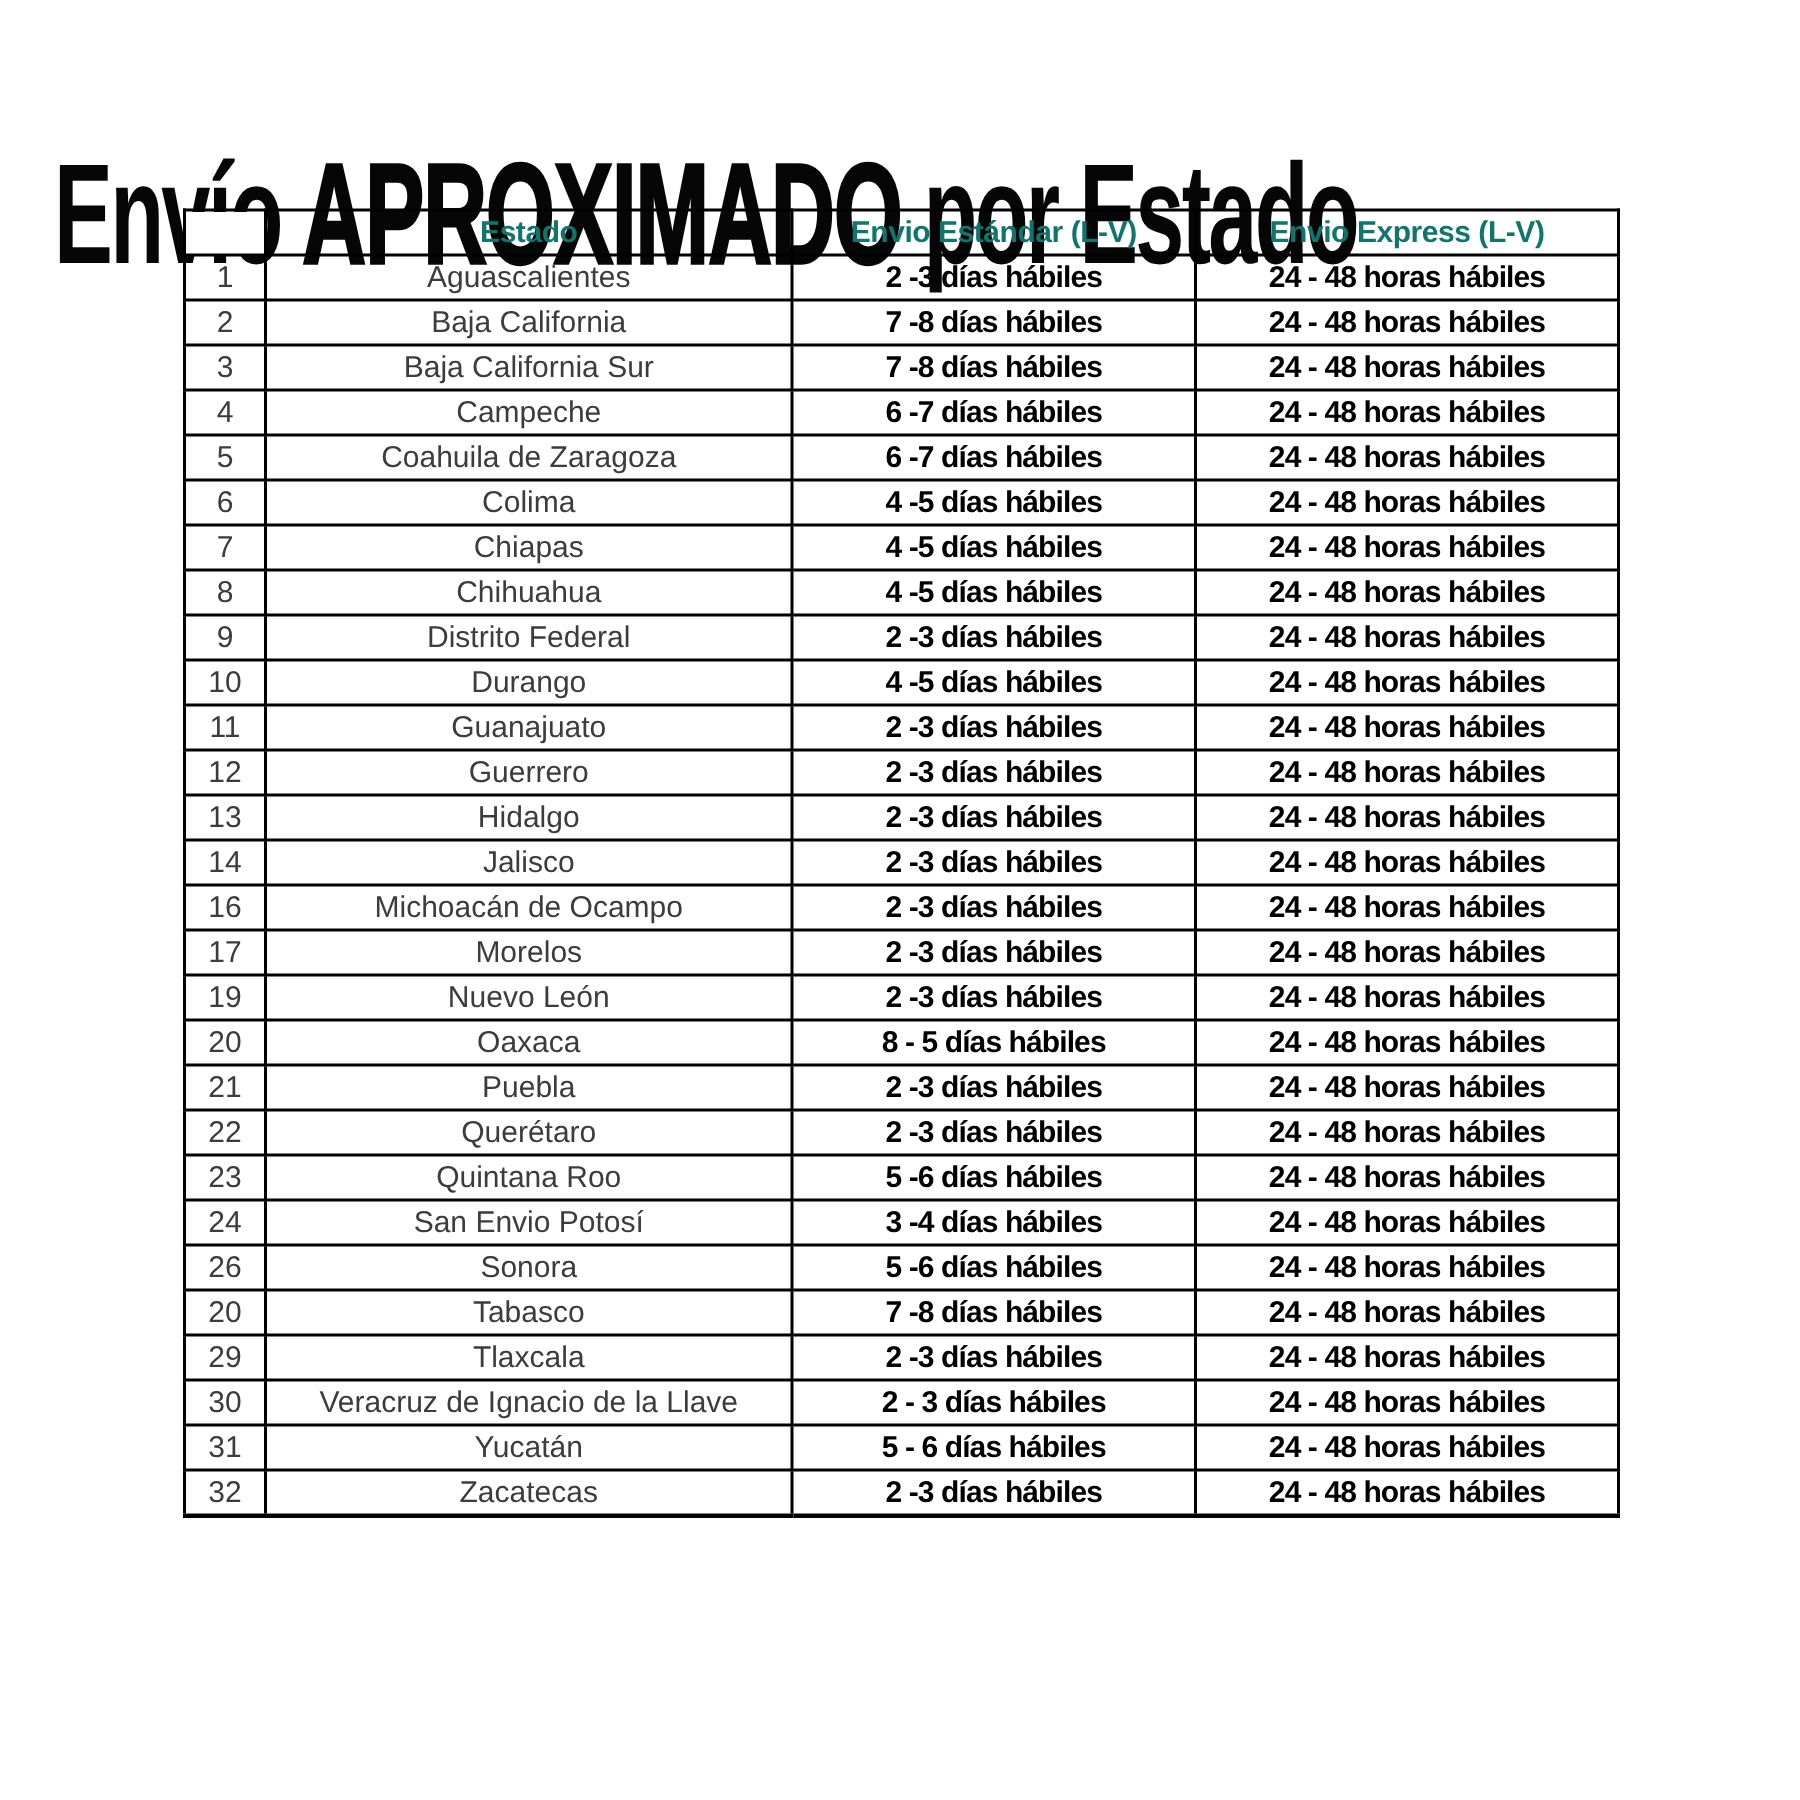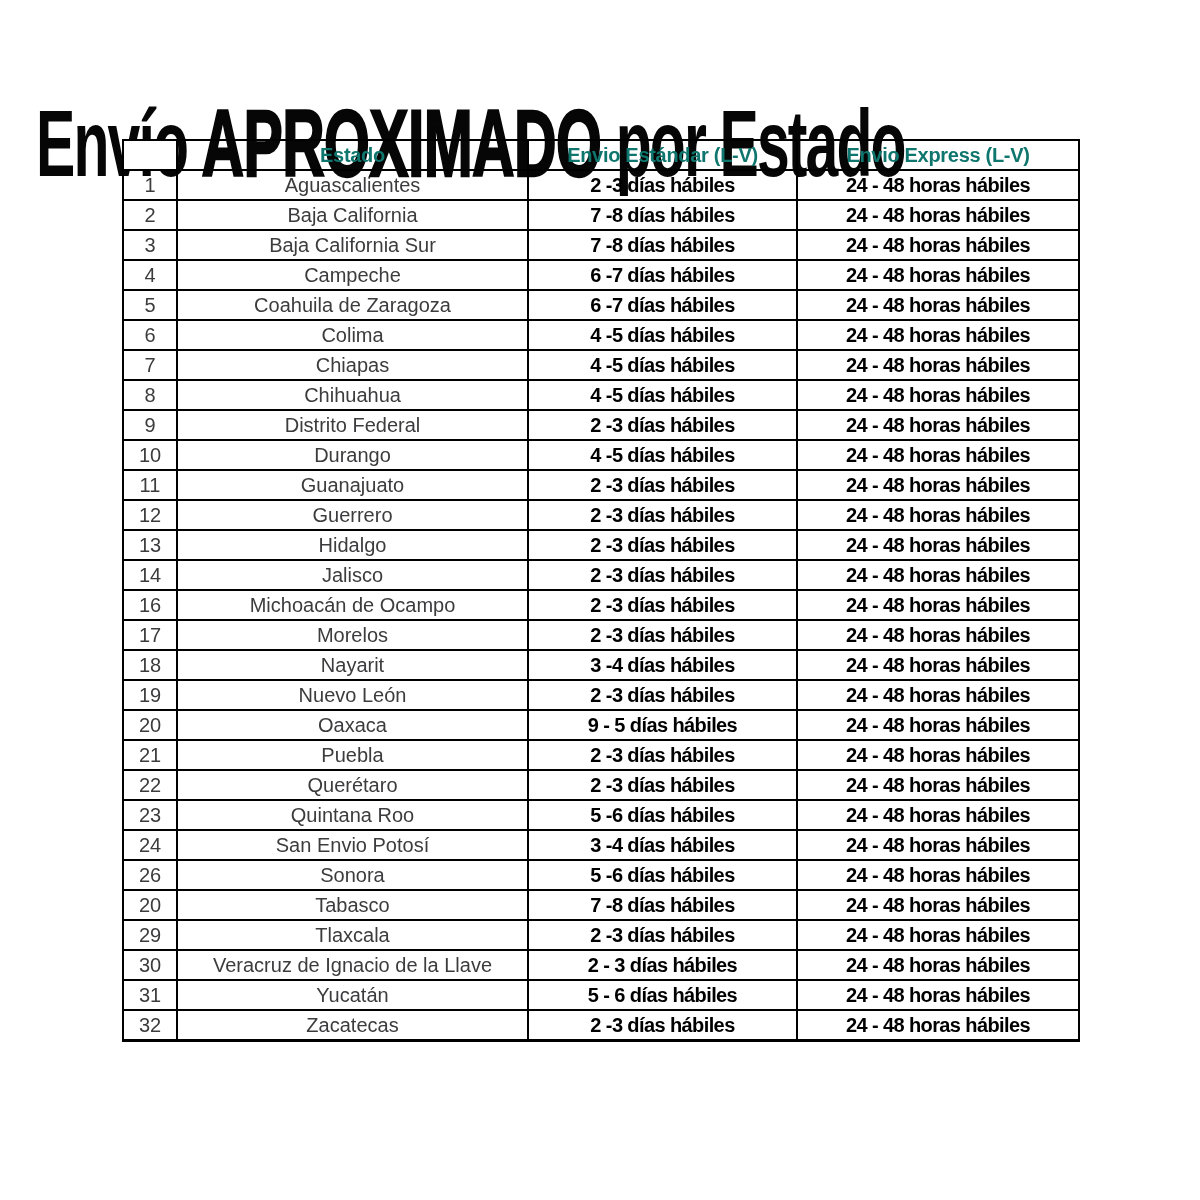--- a/index.html
+++ b/index.html
@@ -193,35 +193,29 @@
         <td class="value-cell">2 -3 días hábiles</td>
         <td class="value-cell">24 - 48 horas hábiles</td>
       </tr>
       <tr>
         <td class="num-cell">17</td>
         <td class="state-cell">Morelos</td>
         <td class="value-cell">2 -3 días hábiles</td>
         <td class="value-cell">24 - 48 horas hábiles</td>
       </tr>
       <tr>
-        <td class="num-cell">18</td>
-        <td class="state-cell">Nayarit</td>
-        <td class="value-cell">3 -4 días hábiles</td>
-        <td class="value-cell">24 - 48 horas hábiles</td>
-      </tr>
-      <tr>
         <td class="num-cell">19</td>
         <td class="state-cell">Nuevo León</td>
         <td class="value-cell">2 -3 días hábiles</td>
         <td class="value-cell">24 - 48 horas hábiles</td>
       </tr>
       <tr>
         <td class="num-cell">20</td>
         <td class="state-cell">Oaxaca</td>
-        <td class="value-cell">9 - 5 días hábiles</td>
+        <td class="value-cell">8 - 5 días hábiles</td>
         <td class="value-cell">24 - 48 horas hábiles</td>
       </tr>
       <tr>
         <td class="num-cell">21</td>
         <td class="state-cell">Puebla</td>
         <td class="value-cell">2 -3 días hábiles</td>
         <td class="value-cell">24 - 48 horas hábiles</td>
       </tr>
       <tr>
         <td class="num-cell">22</td>

